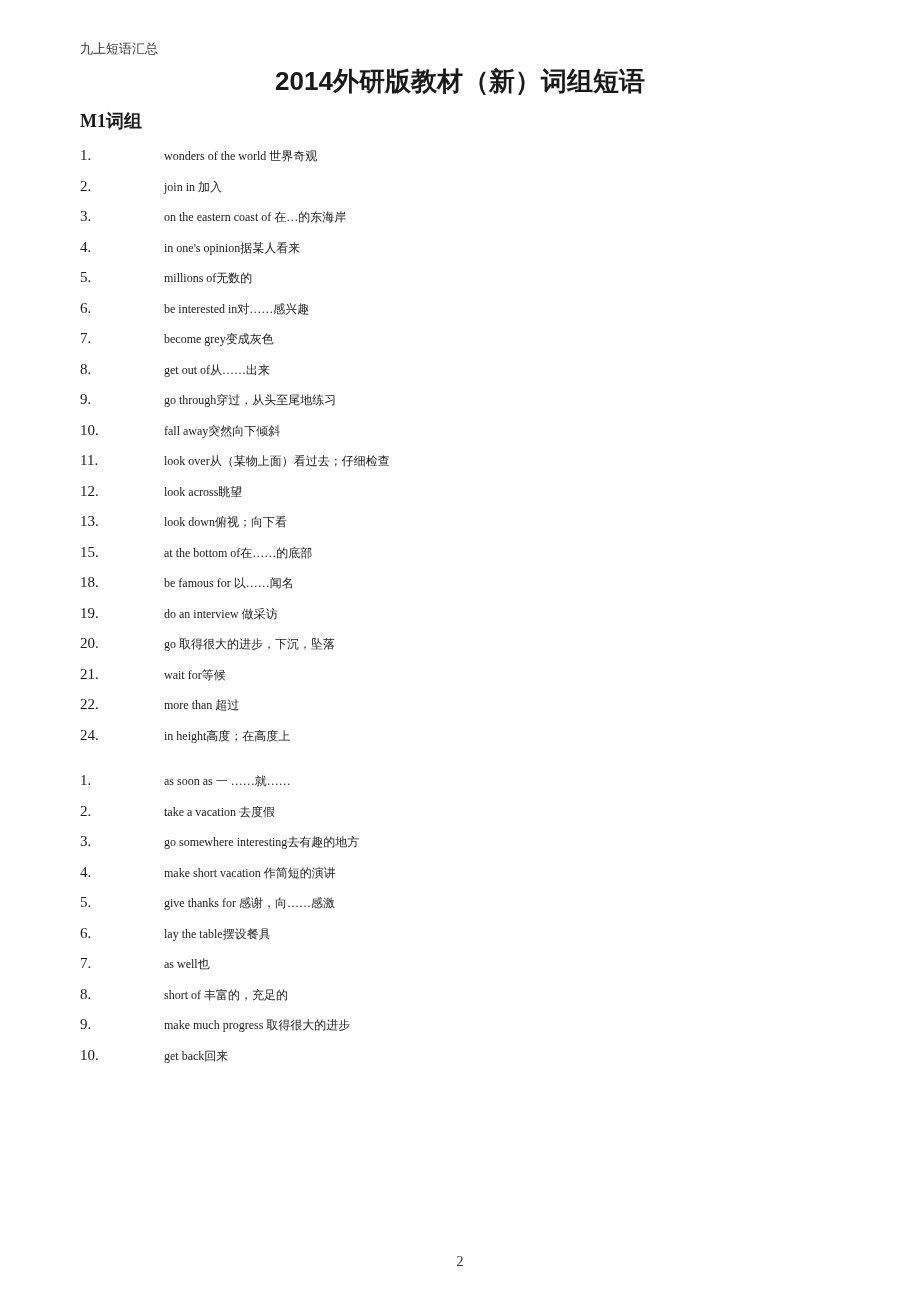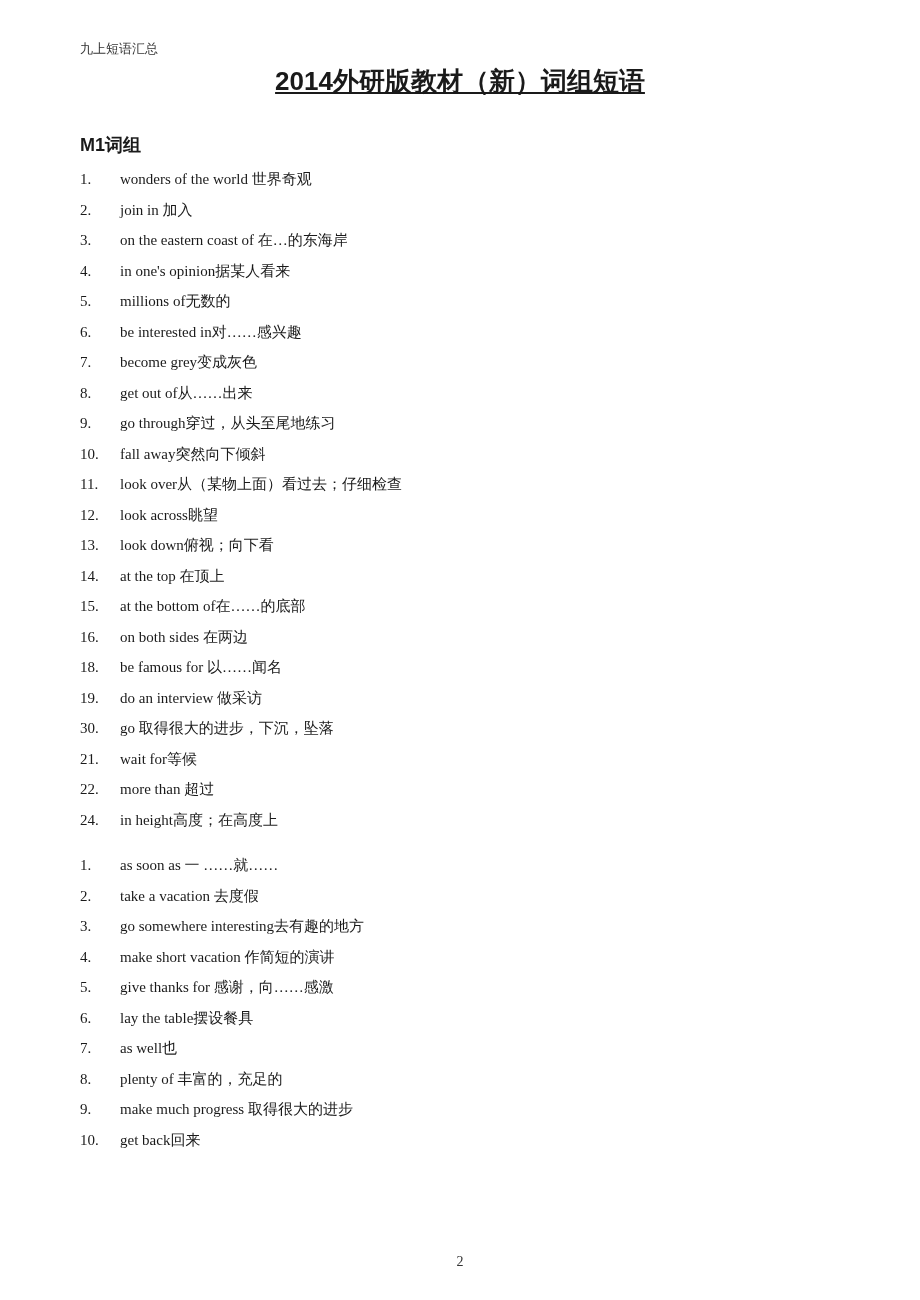--- a/index.html
+++ b/index.html
@@ -19,50 +19,50 @@
     }
     .page-label {
       font-size: 13px;
       color: #333;
       margin-bottom: 6px;
     }
     .main-title {
       text-align: center;
       font-size: 26px;
       font-weight: bold;
-      margin-bottom: 34px;
+      margin-bottom: 10px;
       font-family: "SimHei", "黑体", sans-serif;
-      text-decoration: underline;
     }
     .section-title {
       font-size: 18px;
       font-weight: bold;
       margin-bottom: 10px;
       margin-top: 10px;
-      font-family: Liberation Sans, sans-serif;
+      font-family: Liberation Serif, serif;
     }
     .vocab-list {
       list-style: none;
       padding: 0;
       margin-bottom: 20px;
     }
     .vocab-list li {
       display: flex;
       align-items: baseline;
       margin-bottom: 5px;
       line-height: 1.7;
     }
     .num {
       min-width: 40px;
       color: #1a1a1a;
       font-size: 15px;
     }
     .phrase {
-      font-size: 15px;
+      font-size: 12px;
       flex: 1;
+      margin-left: 44px;
     }
     .page-number {
       position: absolute;
       bottom: 30px;
       left: 50%;
       transform: translateX(-50%);
       font-size: 14px;
       color: #333;
     }
   </style>
@@ -123,41 +123,33 @@
         </li>
         <li>
           <span class="num">12.</span>
           <span class="phrase">look across眺望</span>
         </li>
         <li>
           <span class="num">13.</span>
           <span class="phrase">look down俯视；向下看</span>
         </li>
         <li>
-          <span class="num">14.</span>
-          <span class="phrase">at the top 在顶上</span>
-        </li>
-        <li>
           <span class="num">15.</span>
           <span class="phrase">at the bottom of在……的底部</span>
         </li>
         <li>
-          <span class="num">16.</span>
-          <span class="phrase">on both sides  在两边</span>
-        </li>
-        <li>
           <span class="num">18.</span>
           <span class="phrase">be famous for  以……闻名</span>
         </li>
         <li>
           <span class="num">19.</span>
           <span class="phrase">do an interview  做采访</span>
         </li>
         <li>
-          <span class="num">30.</span>
+          <span class="num">20.</span>
           <span class="phrase">go 取得很大的进步，下沉，坠落</span>
         </li>
         <li>
           <span class="num">21.</span>
           <span class="phrase">wait for等候</span>
         </li>
         <li>
           <span class="num">22.</span>
           <span class="phrase">more than  超过</span>
         </li>
@@ -192,21 +184,21 @@
         <li>
           <span class="num">6.</span>
           <span class="phrase">lay the table摆设餐具</span>
         </li>
         <li>
           <span class="num">7.</span>
           <span class="phrase">as well也</span>
         </li>
         <li>
           <span class="num">8.</span>
-          <span class="phrase">plenty of  丰富的，充足的</span>
+          <span class="phrase">short of  丰富的，充足的</span>
         </li>
         <li>
           <span class="num">9.</span>
           <span class="phrase">make much progress  取得很大的进步</span>
         </li>
         <li>
           <span class="num">10.</span>
           <span class="phrase">get back回来</span>
         </li>
       </ul>

